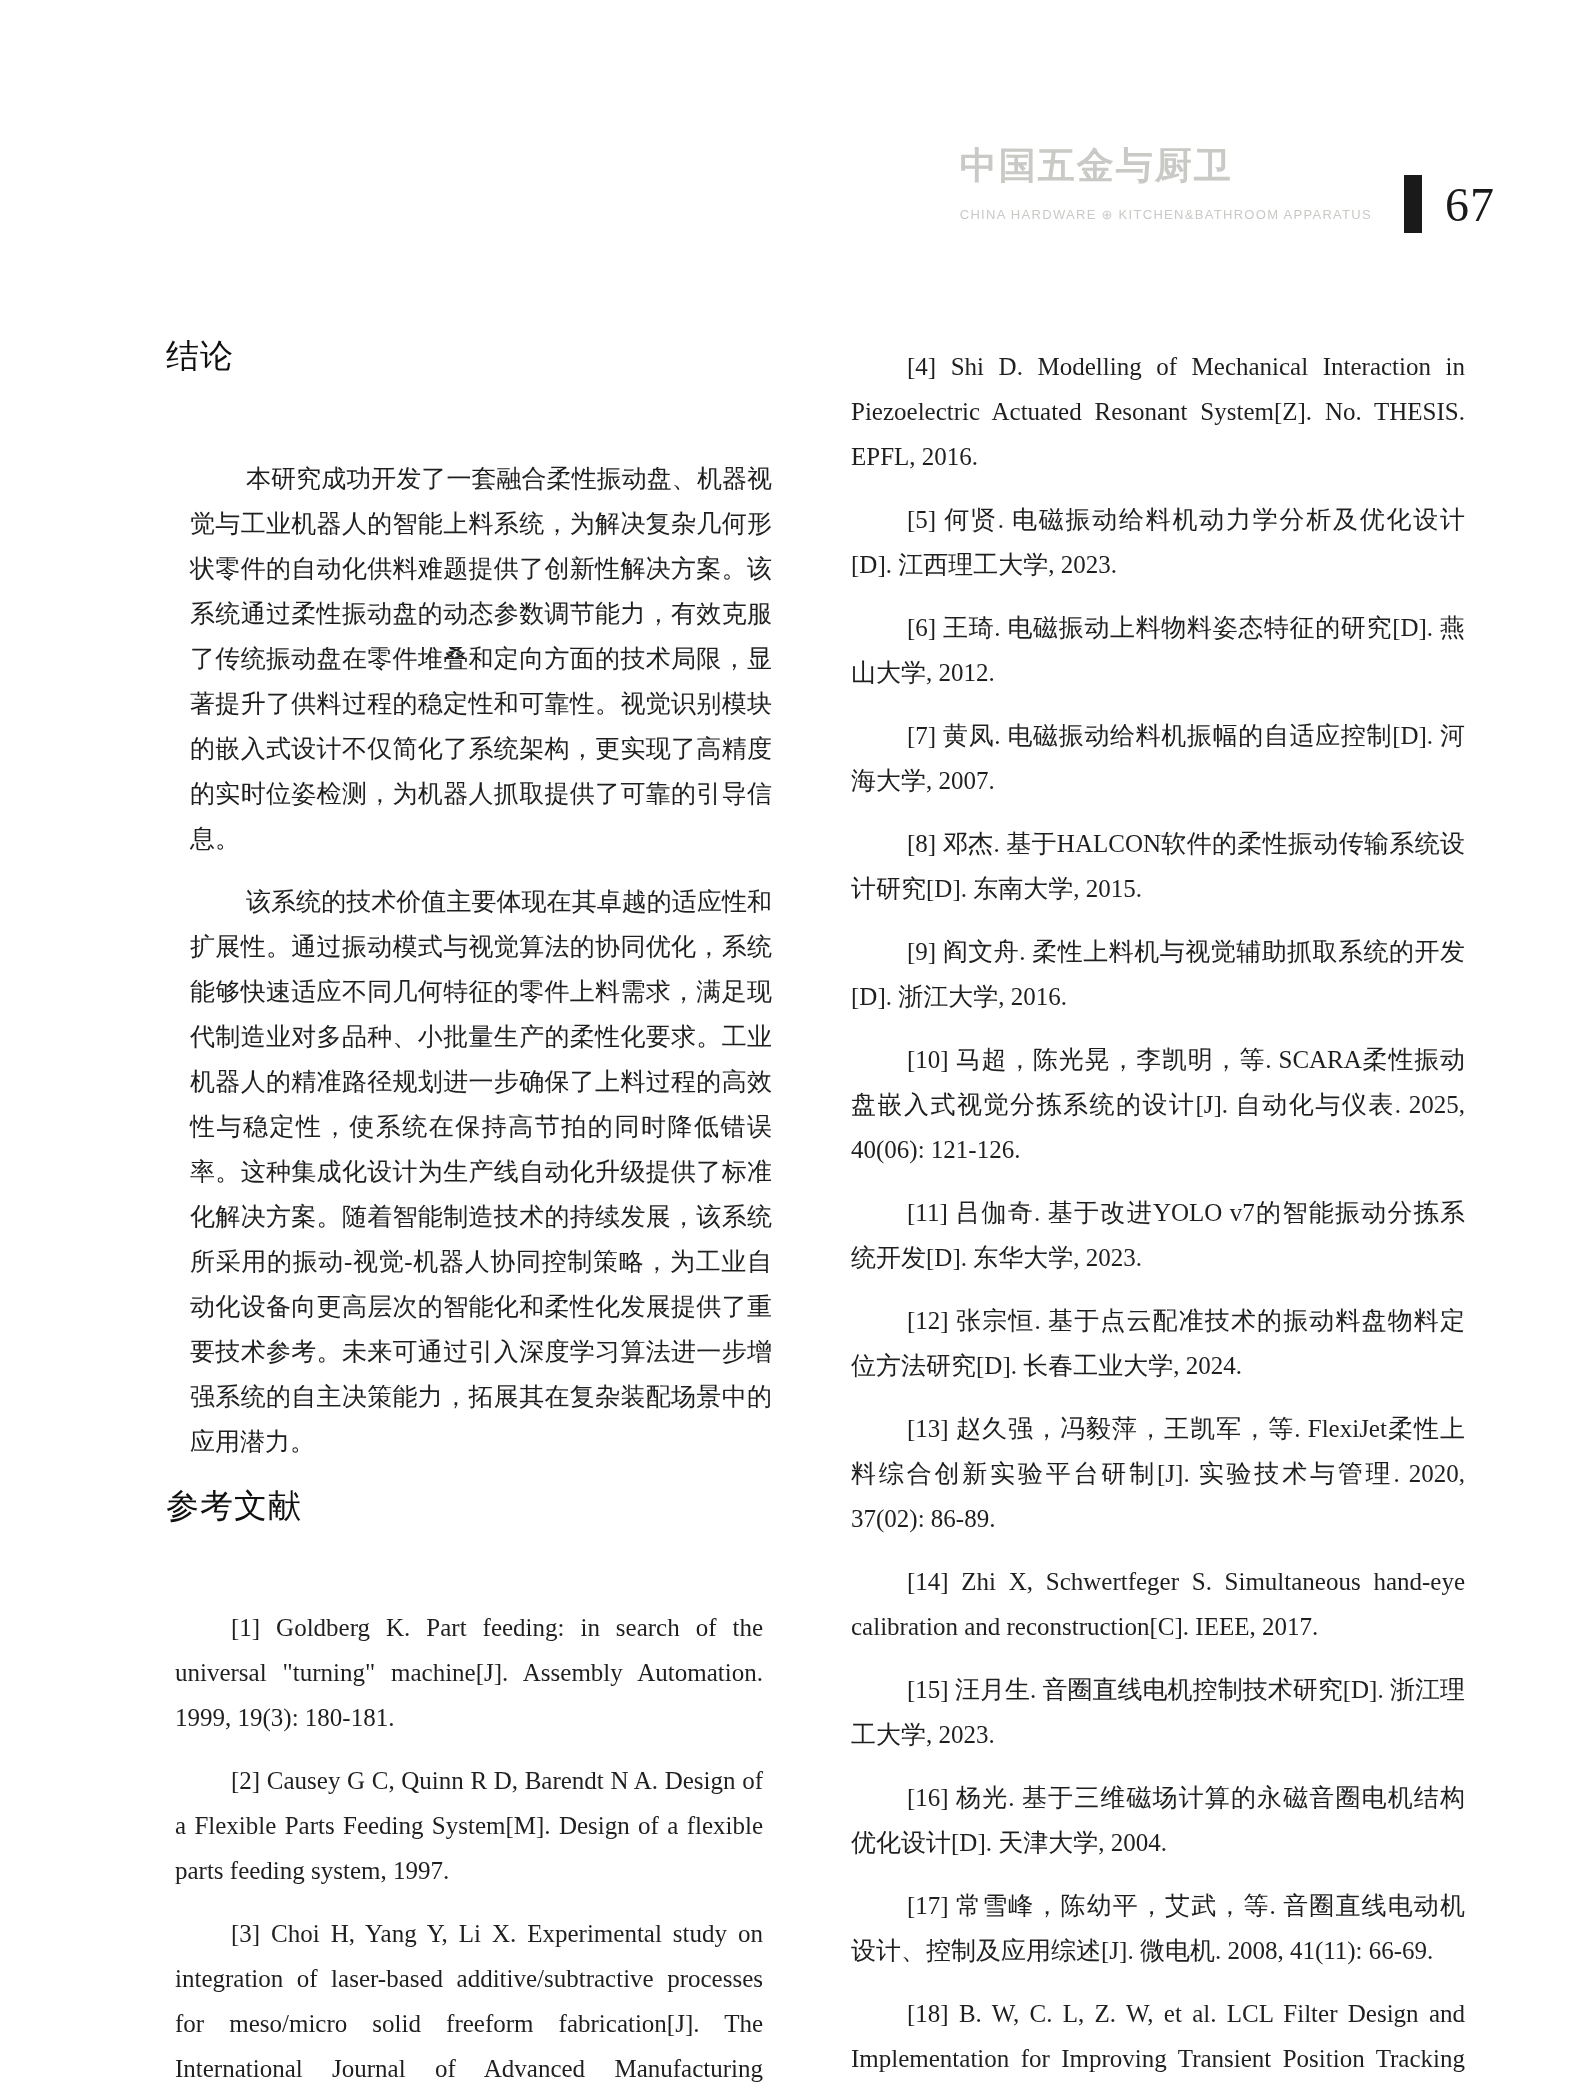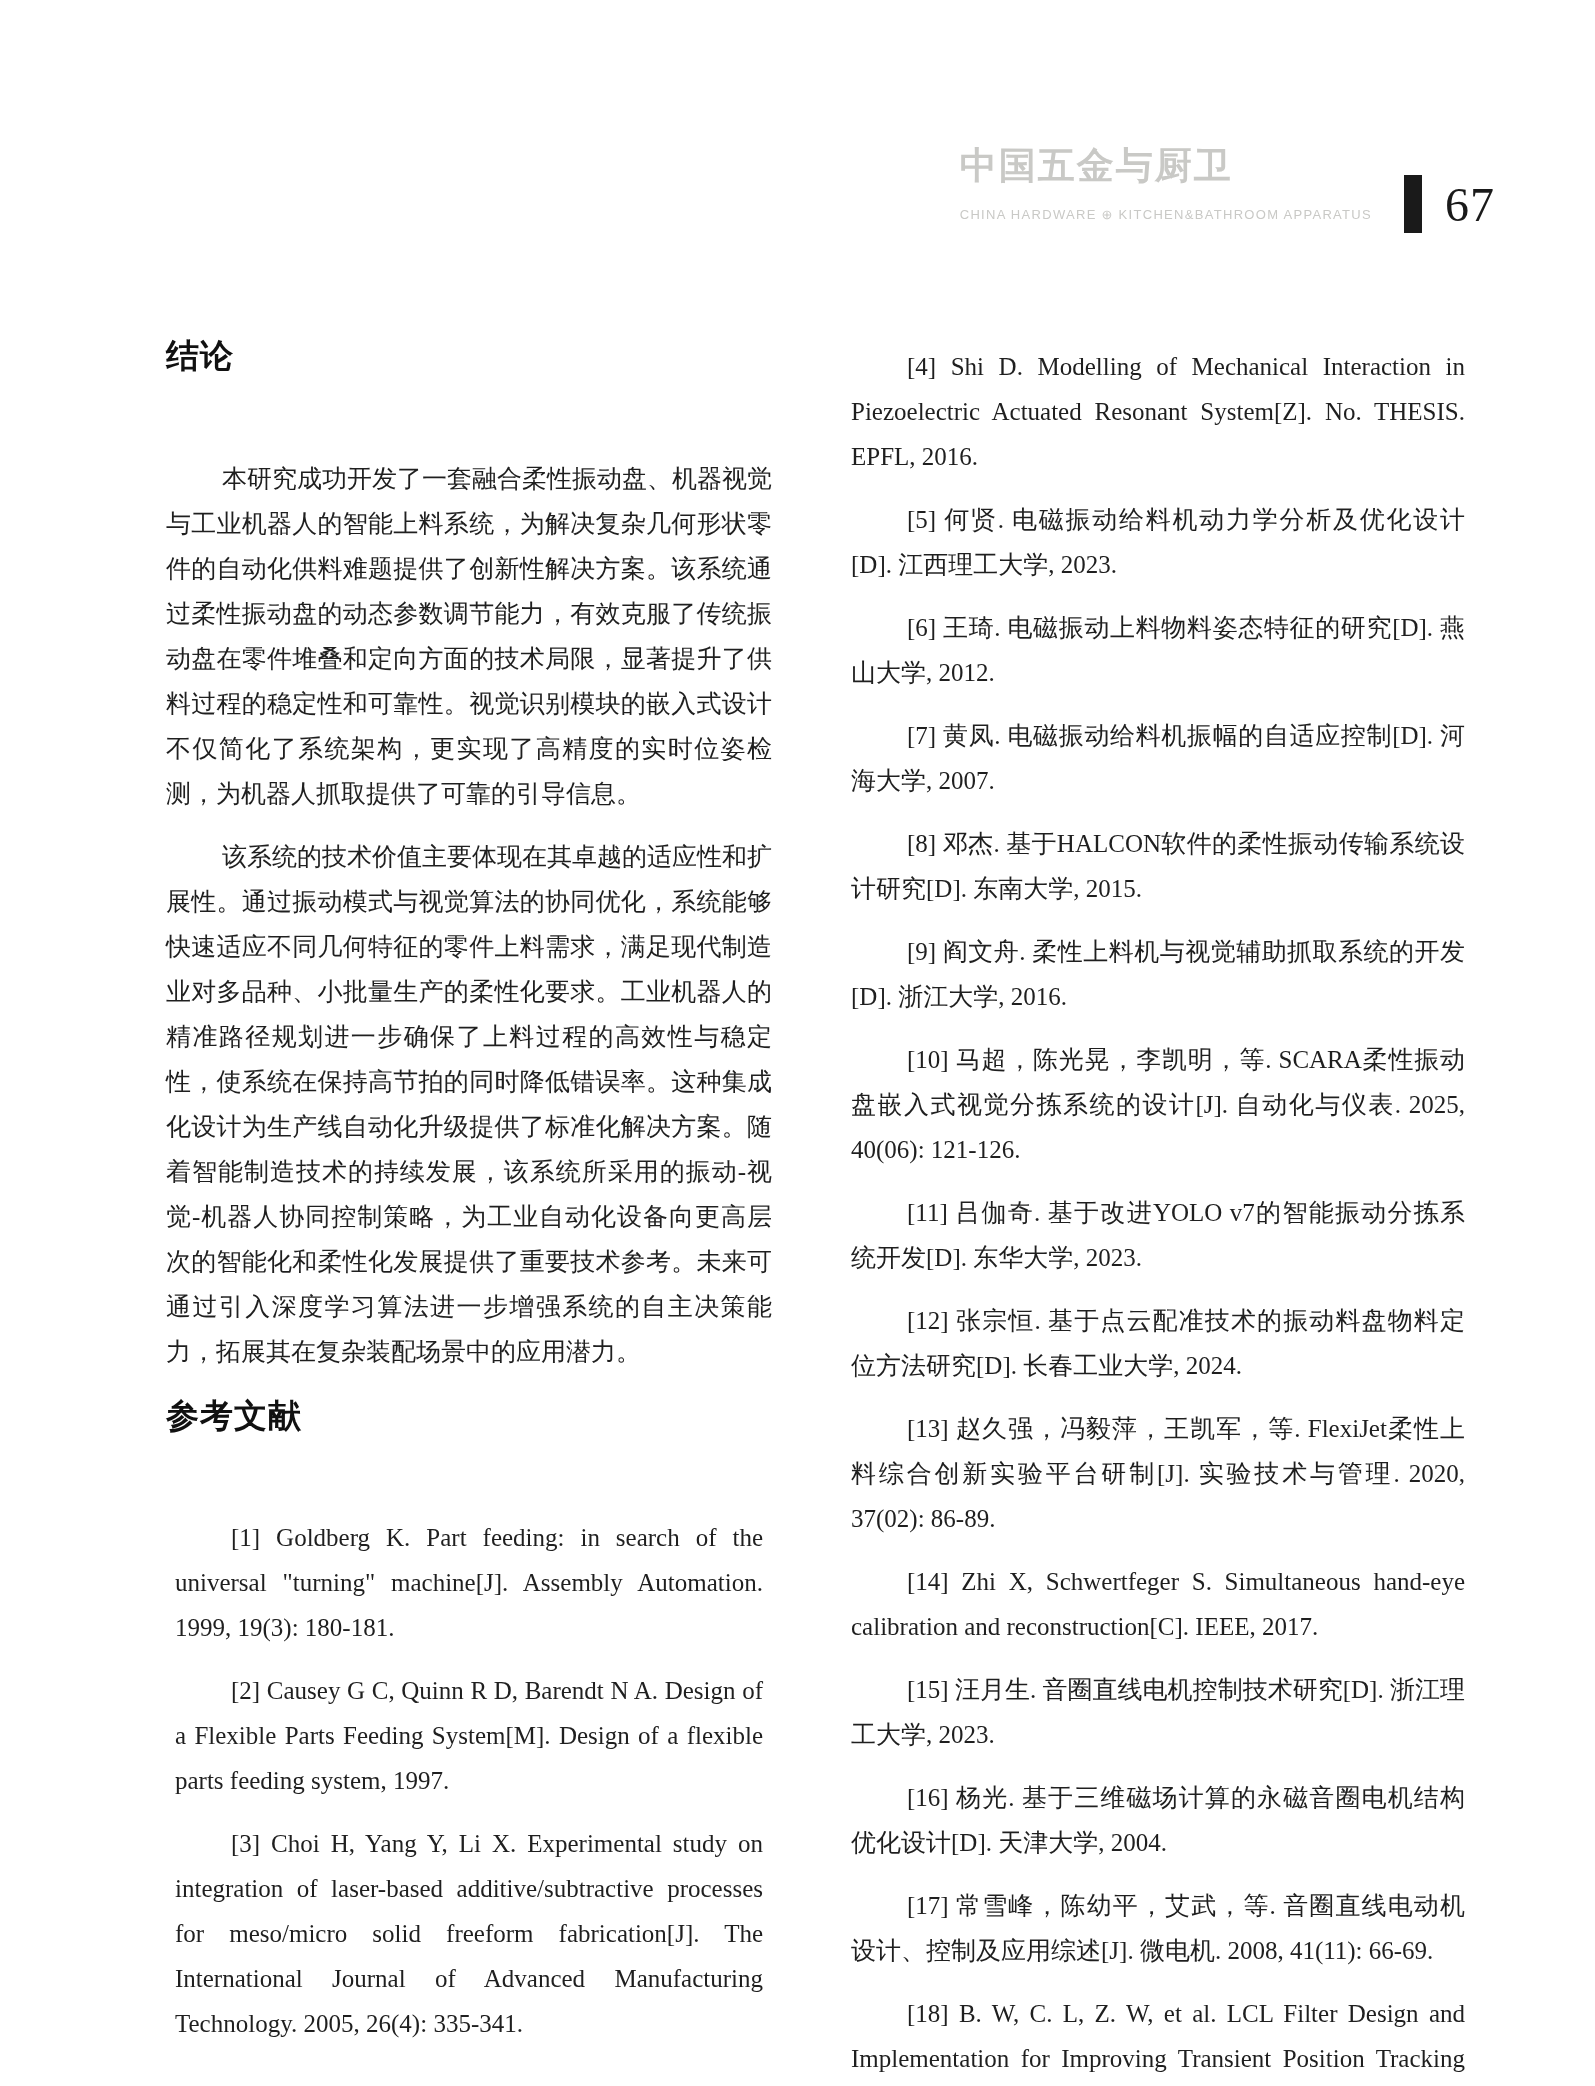--- a/index.html
+++ b/index.html
@@ -43,24 +43,24 @@
     position:absolute;
     text-align:justify;
     font-size:25px; line-height:45px;
     color:#1f1f1f;
   }
   .col-left  { left:130px; top:296px; width:642px; }
   .col-right { left:815px; top:308px; width:650px; }
 
   .section-heading {
     font-family:"Liberation Sans", sans-serif;
-    font-weight:bold; font-size:33px; line-height:48px;
+    font-weight:normal; font-size:33px; line-height:48px;
     color:#111111; text-align:left; letter-spacing:1px;
   }
-  .body-para { text-indent:56px; }
+  .body-para { text-indent:56px;margin-left:24px; }
   .para-first { margin-top:58px; }
   .refs-heading { }
   .refs-list-left { margin-top:48px; }
   .ref { text-indent:56px; }
 
   
   .end-marker {
     display:inline-block; width:27px; height:27px;
     background:#E8927B; border-radius:6px;
     vertical-align:-4px; margin-left:8px;

